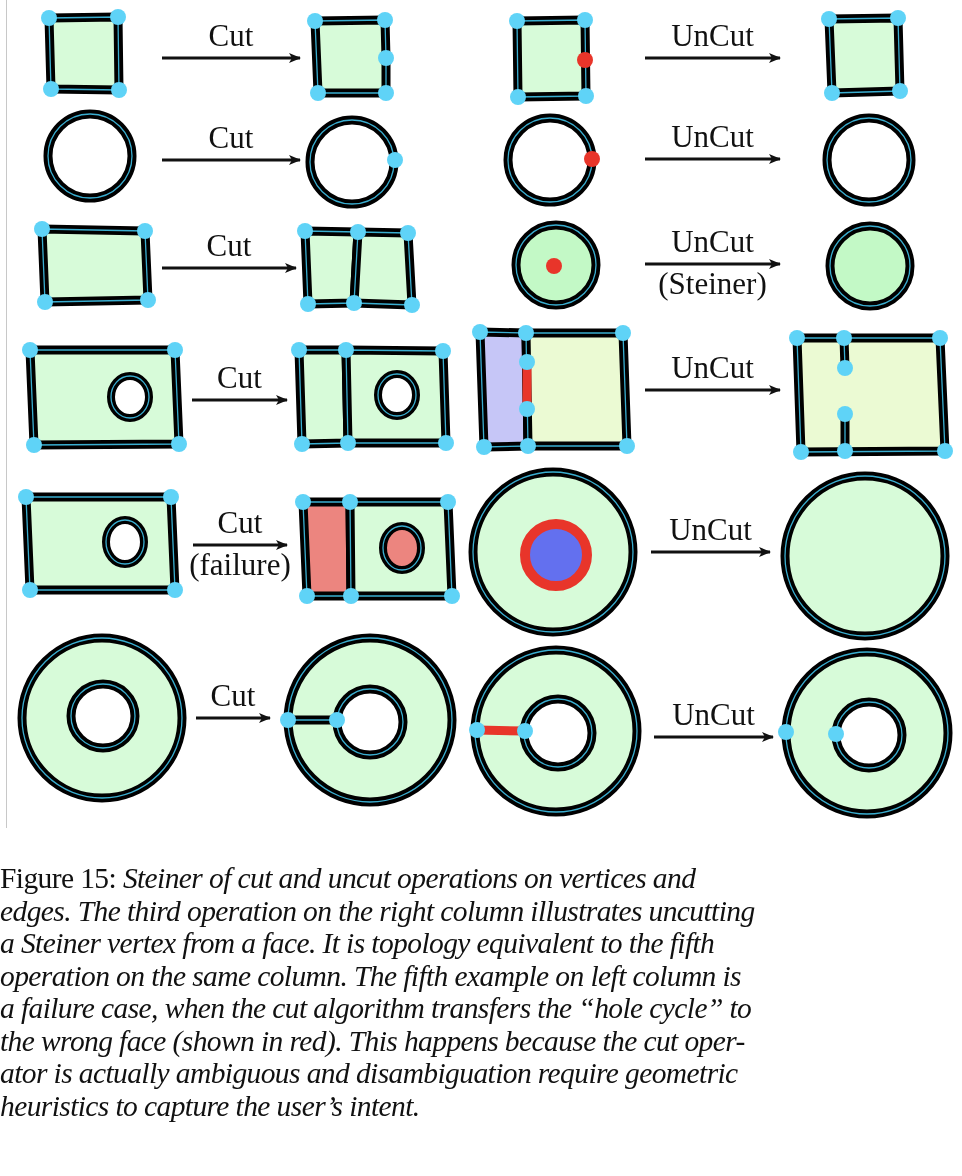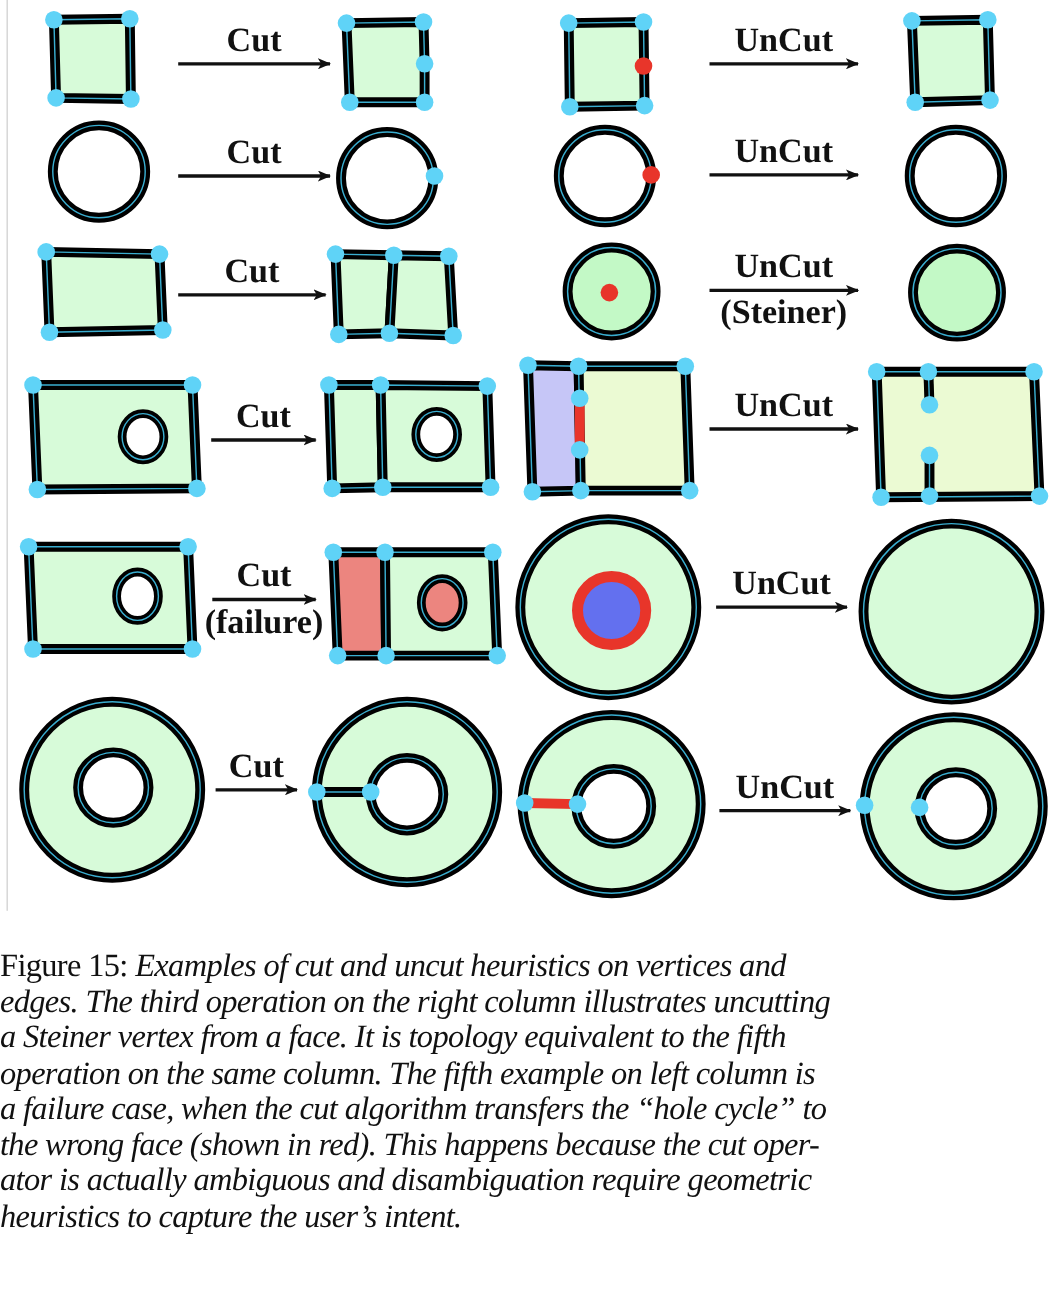--- a/index.html
+++ b/index.html
@@ -1,17 +1,17 @@
 <!DOCTYPE html>
 <html><head>
 <meta charset="utf-8">
 <style>
   html, body { margin:0; padding:0; background:#ffffff; }
   body { width:962px; height:1176px; position:relative; overflow:hidden; }
-  #fig { position:absolute; left:0; top:0; width:962px; height:830px;font-weight:bold; }
+  #fig { position:absolute; left:0; top:0; width:962px; height:830px; }
   .vline { position:absolute; left:6px; top:0; width:1px; height:828px; background:#c8c8c8; }
   svg text.op { font-family:"Liberation Serif", serif; font-size:31px; fill:#111; }
   .caption {
     position:absolute; left:0; top:862px; width:1000px;
     font-family:"Liberation Serif", serif; font-size:29.5px; line-height:32.5px;
     color:#111; white-space:nowrap;
   }
   .caption .lbl { font-weight:normal; font-style:normal; }
   .caption .ln { display:block; font-style:italic; letter-spacing:-0.6px; }
 </style>
@@ -239,21 +239,21 @@
         <text x="712.5" y="252" text-anchor="middle" class="op">UnCut</text>
         <text x="712.5" y="294" text-anchor="middle" class="op">(Steiner)</text>
         <text x="712.5" y="378" text-anchor="middle" class="op">UnCut</text>
         <text x="710.5" y="540" text-anchor="middle" class="op">UnCut</text>
         <text x="713.5" y="725" text-anchor="middle" class="op">UnCut</text>
       </g>
   </svg>
 </div>
 
 <div class="caption">
-  <span class="ln"><span class="lbl">Figure 15:</span> <span>Examples of cut and uncut heuristics on vertices and</span></span>
+  <span class="ln"><span class="lbl">Figure 15:</span> <span>Steiner of cut and uncut operations on vertices and</span></span>
   <span class="ln">edges. The third operation on the right column illustrates uncutting</span>
   <span class="ln">a Steiner vertex from a face.  It is topology equivalent to the fifth</span>
   <span class="ln">operation on the same column. The fifth example on left column is</span>
   <span class="ln">a failure case, when the cut algorithm transfers the “hole cycle” to</span>
   <span class="ln">the wrong face (shown in red). This happens because the cut oper-</span>
   <span class="ln">ator is actually ambiguous and disambiguation require geometric</span>
   <span class="ln">heuristics to capture the user’s intent.</span>
 </div>
 
 </body></html>

